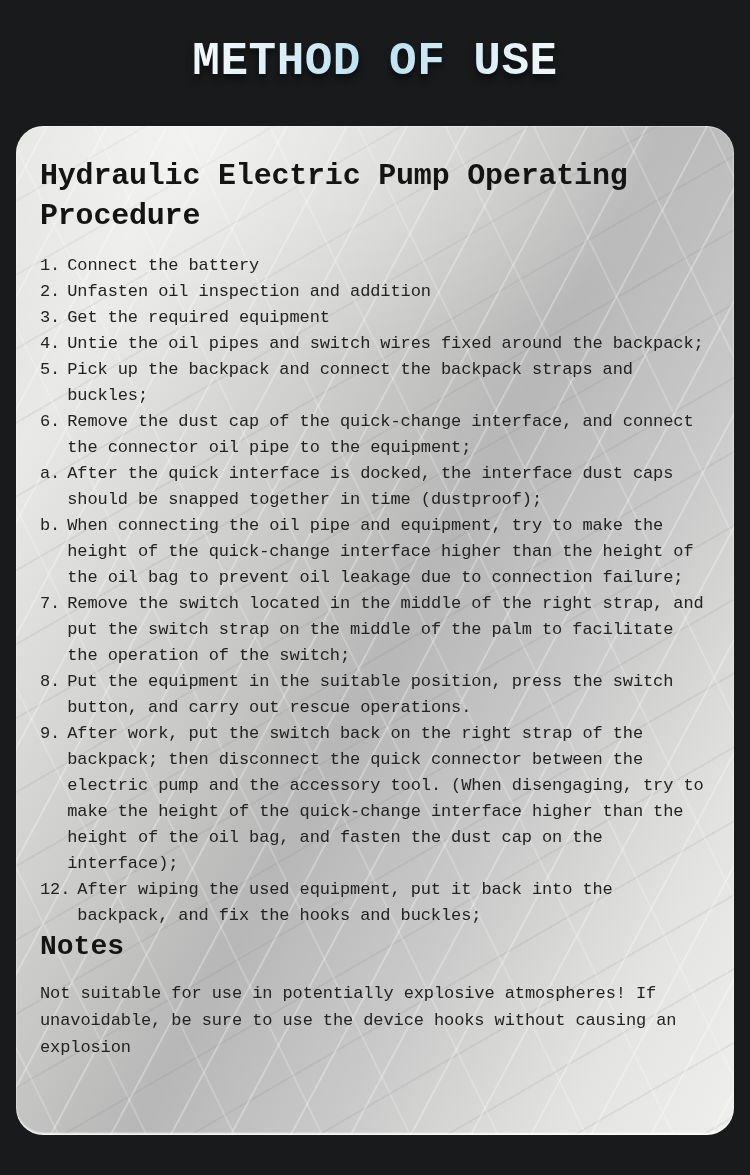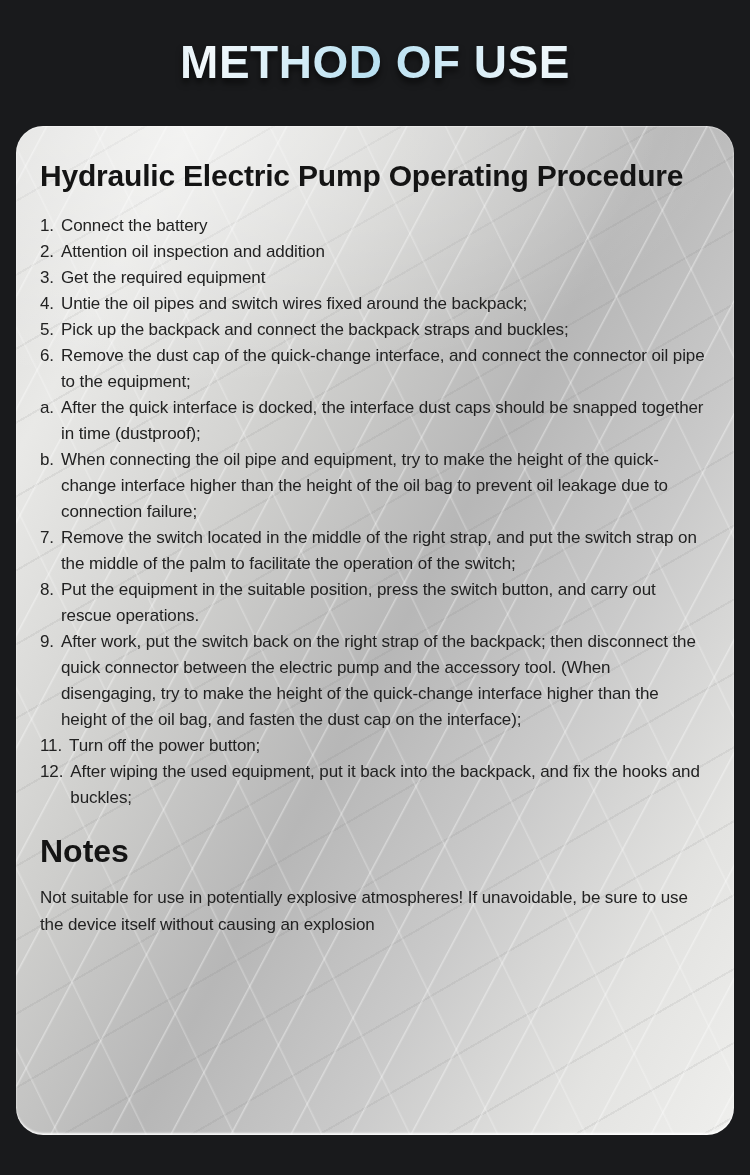--- a/index.html
+++ b/index.html
@@ -1,15 +1,15 @@
 <!DOCTYPE html>
 <html><head>
 <meta charset="utf-8">
 <style>
-  * { margin: 0; padding: 0; box-sizing: border-box; }
+  * { margin: 0; padding: 0; box-sizing: border-box; font-family: Liberation Mono, monospace; }
   html, body { width: 750px; height: 1175px; }
   body {
     background: #191a1c;
     font-family: "Liberation Sans", sans-serif;
     overflow: hidden;
   }
 
   
   .page-title {
     margin-top: 34px;
@@ -59,22 +59,21 @@
     letter-spacing: -0.1px;
     color: #222222;
   }
   .li { display: flex; }
   .li .num { flex: 0 0 auto; padding-right: 7px; white-space: pre; }
   .li .txt { flex: 1 1 auto; }
   .notice-label { font-weight: bold; color: #161616; }
 
   
   .notes-heading {
-    margin-top: 22px;
-    font-size: 32px;
+    font-size: 28px;
     line-height: 36px;
     font-weight: bold;
     color: #141414;
   }
   .notes-text {
     margin-top: 15px;
     font-size: 17px;
     line-height: 27px;
     letter-spacing: -0.1px;
     color: #222222;
@@ -92,21 +91,21 @@
     <h2 class="card-heading">Hydraulic Electric Pump Operating Procedure</h2>
 
     <div class="list">
 
       <div class="li">
         <span class="num">1.</span>
         <span class="txt">Connect the battery</span>
       </div>
       <div class="li">
         <span class="num">2.</span>
-        <span class="txt">Attention oil inspection and addition</span>
+        <span class="txt">Unfasten oil inspection and addition</span>
       </div>
       <div class="li">
         <span class="num">3.</span>
         <span class="txt">Get the required equipment</span>
       </div>
       <div class="li">
         <span class="num">4.</span>
         <span class="txt">Untie the oil pipes and switch wires fixed around the backpack;</span>
       </div>
       <div class="li">
@@ -134,27 +133,23 @@
       </div>
       <div class="li">
         <span class="num">8.</span>
         <span class="txt">Put the equipment in the suitable position, press the switch button, and carry out rescue operations.</span>
       </div>
       <div class="li">
         <span class="num">9.</span>
         <span class="txt">After work, put the switch back on the right strap of the backpack; then disconnect the quick connector between the electric pump and the accessory tool. (When disengaging, try to make the height of the quick-change interface higher than the height of the oil bag, and fasten the dust cap on the interface);</span>
       </div>
       <div class="li">
-        <span class="num">11.</span>
-        <span class="txt">Turn off the power button;</span>
-      </div>
-      <div class="li">
         <span class="num">12.</span>
         <span class="txt">After wiping the used equipment, put it back into the backpack, and fix the hooks and buckles;</span>
       </div>
 
     </div>
 
     <h3 class="notes-heading">Notes</h3>
-    <p class="notes-text">Not suitable for use in potentially explosive atmospheres! If unavoidable, be sure to use the device itself without causing an explosion</p>
+    <p class="notes-text">Not suitable for use in potentially explosive atmospheres! If unavoidable, be sure to use the device hooks without causing an explosion</p>
 
   </section>
 </div>
 
 </body></html>

